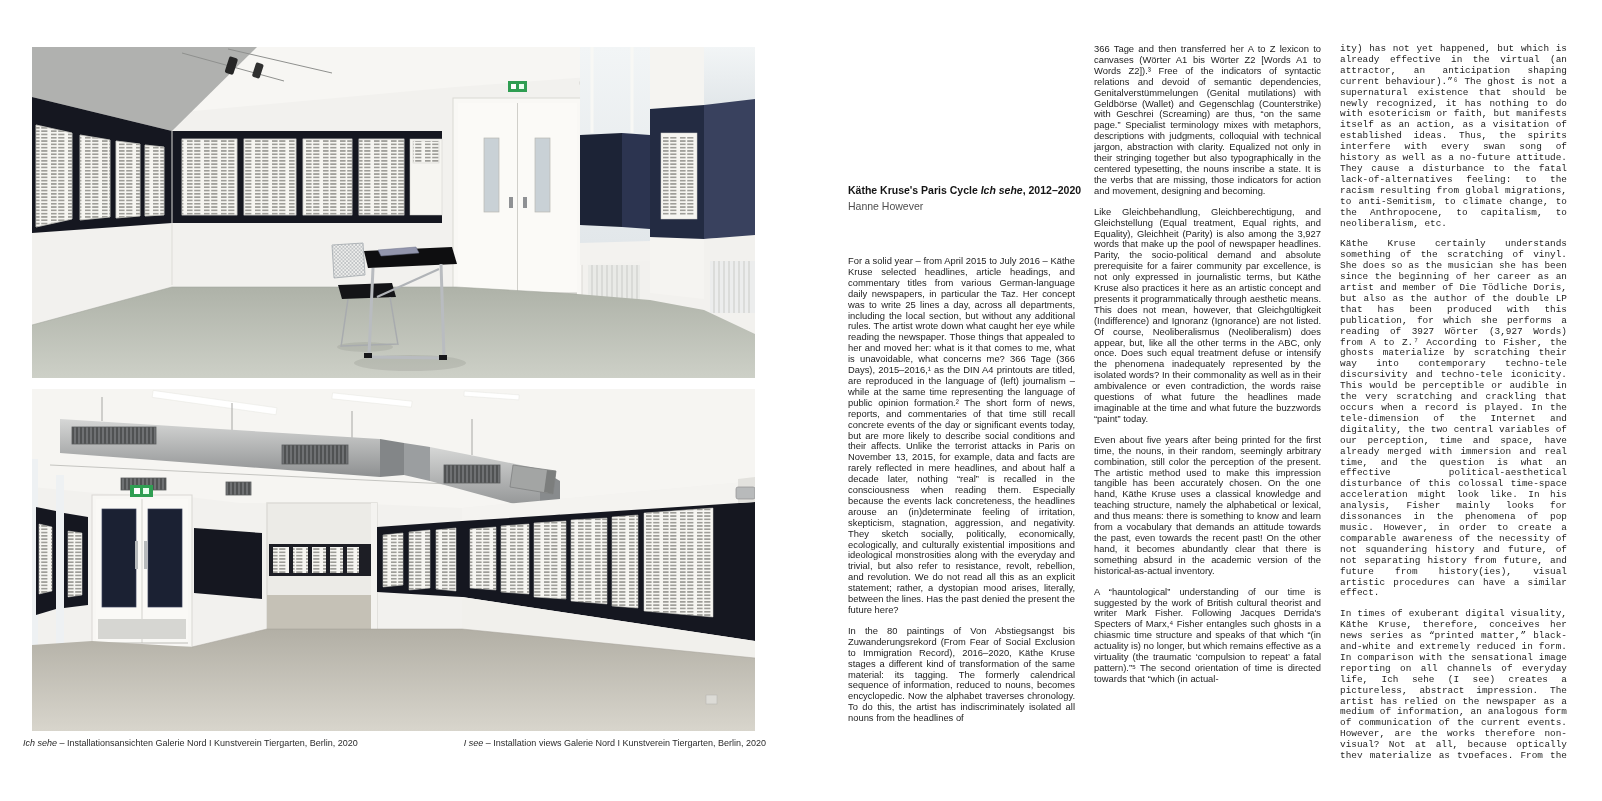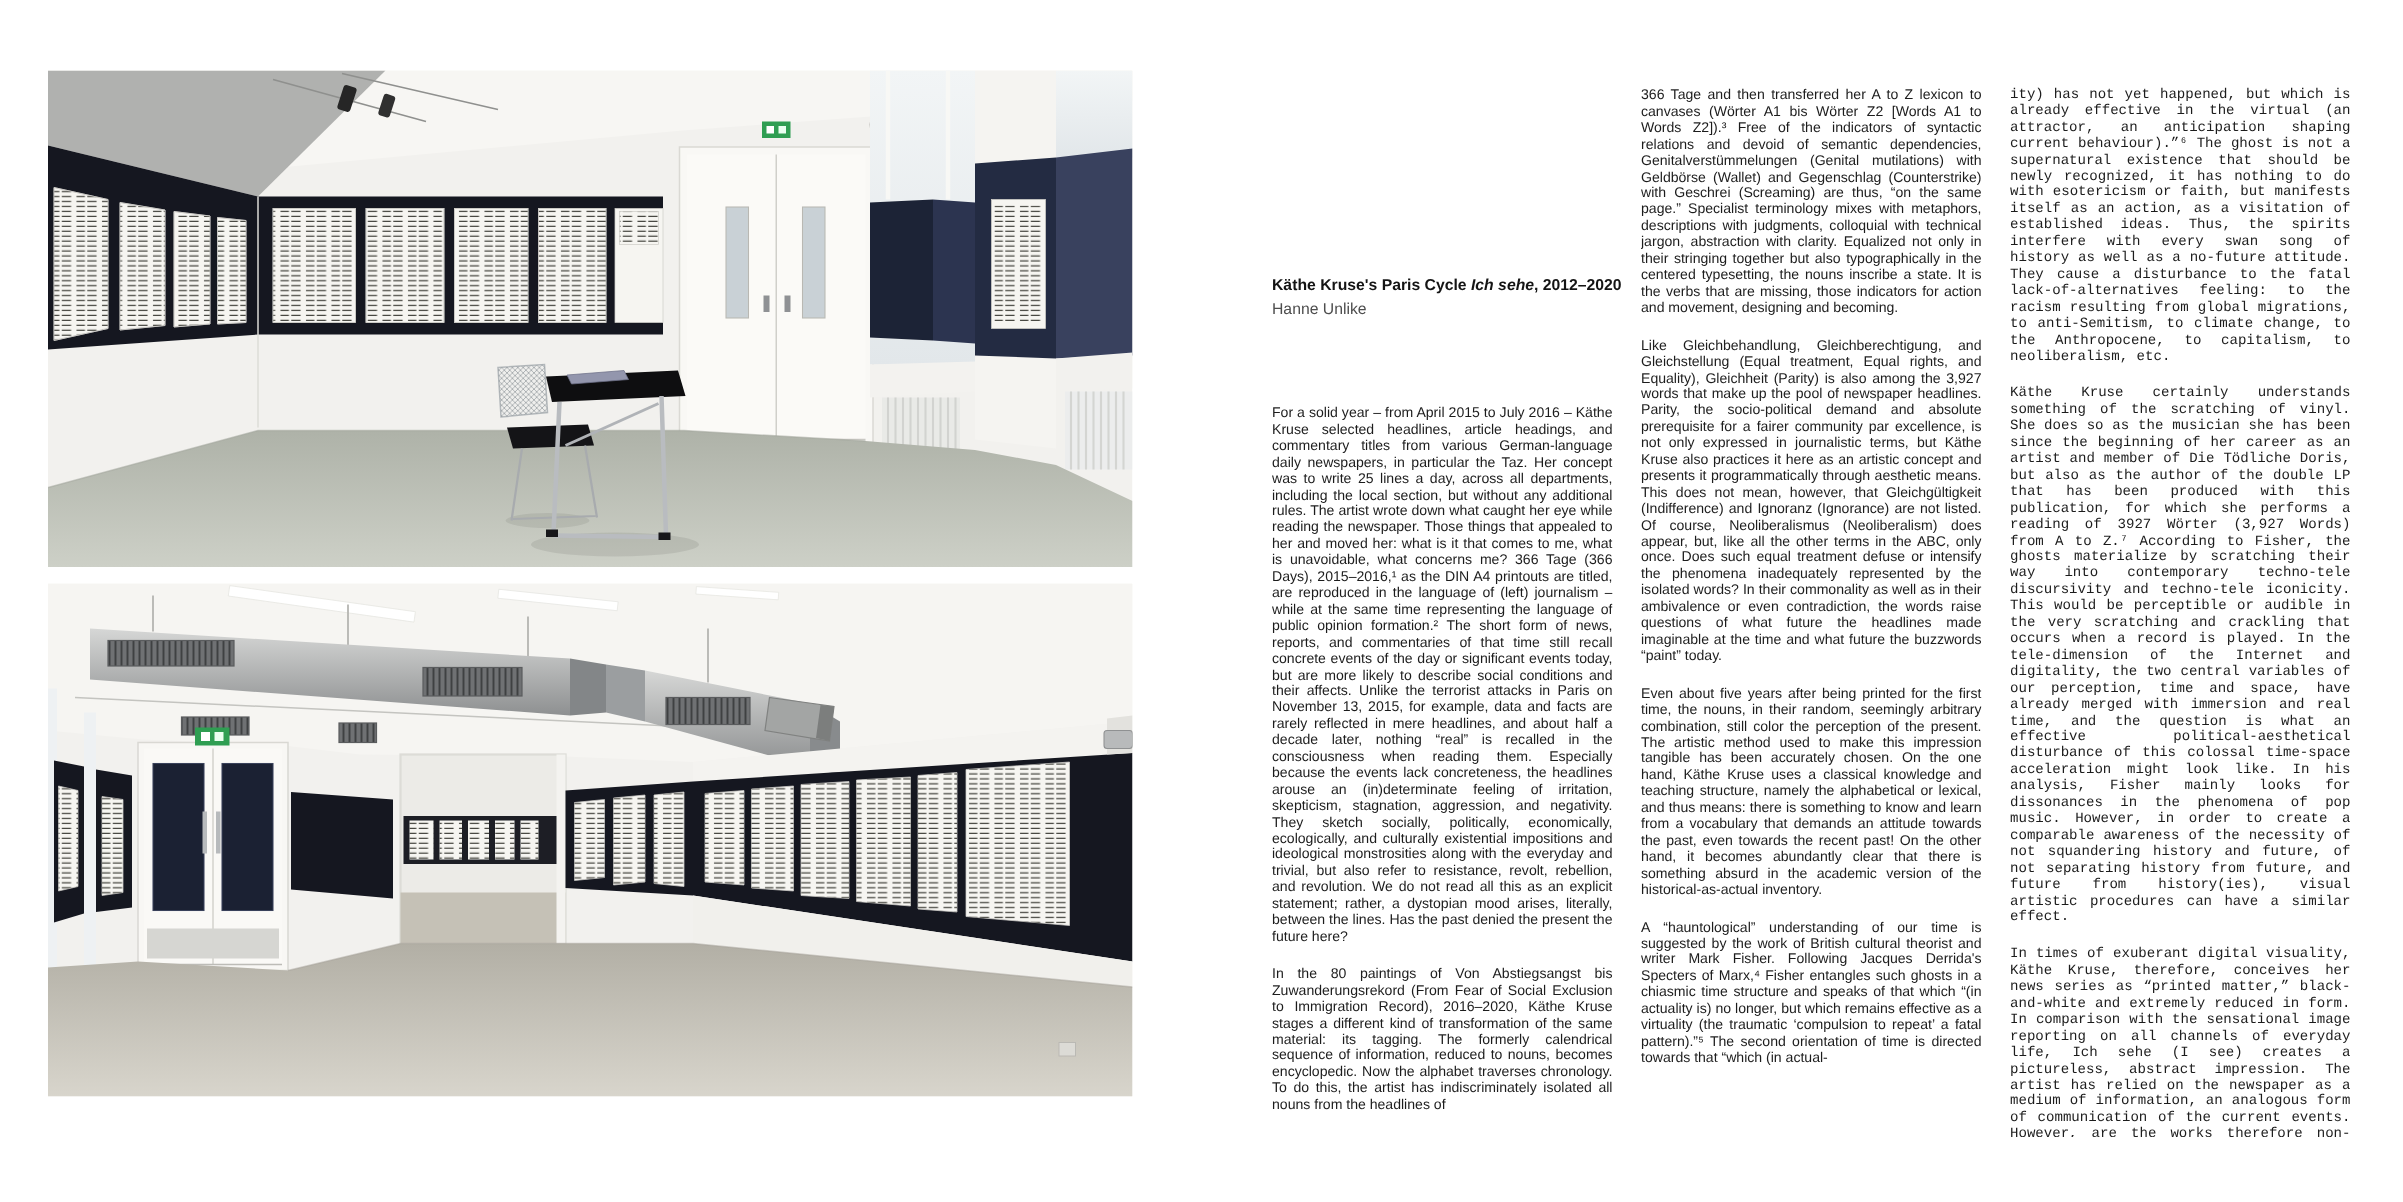--- a/index.html
+++ b/index.html
@@ -18,21 +18,21 @@
   .cap em{font-style:italic;}
   .title{position:absolute;left:848px;top:40px;width:280px;margin:0;
          font-size:31px;line-height:31px;font-weight:bold;letter-spacing:-0.4px;
          color:#0c0c0c;white-space:pre-line;}
   .subtitle{position:absolute;left:848px;top:184px;width:300px;margin:0;
             font-size:10.5px;font-weight:bold;color:#141414;}
   .subtitle em{font-style:italic;}
   .author{position:absolute;left:848px;top:200px;margin:0;font-size:10.5px;color:#4e4e4e;}
   .col{position:absolute;width:227px;font-size:9.4px;line-height:10.9px;
        text-align:justify;overflow:hidden;}
-  .col p{margin:14px 0 10px 0;}
+  .col p{margin:0 0 10px 0;}
   #col1{left:848px;top:256px;height:502px;}
   #col2{left:1094px;top:44px;height:714px;}
   #col3{left:1340px;top:44px;height:714px;font-family:Liberation Mono, monospace;}
   .band{fill:var(--band);}
   .band-lit{fill:var(--band-lit);}
   .exit{fill:var(--exit);}
 </style>
 </head>
 <body>
 
@@ -292,23 +292,27 @@
       <polygon points="706,90 723,88 723,113 706,114" fill="#e3e2de"></polygon>
       <rect x="704" y="98" width="19" height="12" rx="2" fill="#b8babb" stroke="#8f9192" stroke-width="0.7"></rect>
     </g>
     <polygon points="430,208 723,252 723,269 430,240" fill="#f1f0ec"></polygon>
 
     <polygon points="0,256 60,252 160,258 235,240 345,240 430,240 723,269 723,342 0,342" fill="url(#floor2g)"></polygon>
     <polyline points="160,258 235,240 345,240 430,240 723,269" fill="none" stroke="#a5a299" stroke-width="1" opacity="0.5"></polyline>
     <rect x="674" y="306" width="11" height="9" fill="#dcdbd6" stroke="#b8b7b2" stroke-width="0.6"></rect>
   </svg>
 
+  <div class="captions-row">
+    <p class="cap" style="margin:0;"><em>Ich sehe</em><span> – Installationsansichten Galerie Nord I Kunstverein Tiergarten, Berlin, 2020</span></p>
+    <p class="cap" style="margin:0;"><em>I see</em><span> – Installation views Galerie Nord I Kunstverein Tiergarten, Berlin, 2020</span></p>
+  </div>
 
   <p class="subtitle"><span>Käthe Kruse's Paris Cycle </span><em>Ich sehe</em><span>, 2012–2020</span></p>
-  <p class="author">Hanne Unlike</p>
+  <p class="author">Hanne However</p>
 
   <div class="col" id="col1">
     <p>For a solid year – from April 2015 to July 2016 – Käthe Kruse selected headlines, article headings, and commentary titles from various German-language daily newspapers, in particular the Taz. Her concept was to write 25 lines a day, across all departments, including the local section, but without any additional rules. The artist wrote down what caught her eye while reading the newspaper. Those things that appealed to her and moved her: what is it that comes to me, what is unavoidable, what concerns me? 366 Tage (366 Days), 2015–2016,¹ as the DIN A4 printouts are titled, are reproduced in the language of (left) journalism – while at the same time representing the language of public opinion formation.² The short form of news, reports, and commentaries of that time still recall concrete events of the day or significant events today, but are more likely to describe social conditions and their affects. Unlike the terrorist attacks in Paris on November 13, 2015, for example, data and facts are rarely reflected in mere headlines, and about half a decade later, nothing “real” is recalled in the consciousness when reading them. Especially because the events lack concreteness, the headlines arouse an (in)determinate feeling of irritation, skepticism, stagnation, aggression, and negativity. They sketch socially, politically, economically, ecologically, and culturally existential impositions and ideological monstrosities along with the everyday and trivial, but also refer to resistance, revolt, rebellion, and revolution. We do not read all this as an explicit statement; rather, a dystopian mood arises, literally, between the lines. Has the past denied the present the future here?</p>
     <p>In the 80 paintings of Von Abstiegsangst bis Zuwanderungsrekord (From Fear of Social Exclusion to Immigration Record), 2016–2020, Käthe Kruse stages a different kind of transformation of the same material: its tagging. The formerly calendrical sequence of information, reduced to nouns, becomes encyclopedic. Now the alphabet traverses chronology. To do this, the artist has indiscriminately isolated all nouns from the headlines of</p>
   </div>
   <div class="col" id="col2">
     <p>366 Tage and then transferred her A to Z lexicon to canvases (Wörter A1 bis Wörter Z2 [Words A1 to Words Z2]).³ Free of the indicators of syntactic relations and devoid of semantic dependencies, Genitalverstümmelungen (Genital mutilations) with Geldbörse (Wallet) and Gegenschlag (Counterstrike) with Geschrei (Screaming) are thus, “on the same page.” Specialist terminology mixes with metaphors, descriptions with judgments, colloquial with technical jargon, abstraction with clarity. Equalized not only in their stringing together but also typographically in the centered typesetting, the nouns inscribe a state. It is the verbs that are missing, those indicators for action and movement, designing and becoming.</p>
     <p>Like Gleichbehandlung, Gleichberechtigung, and Gleichstellung (Equal treatment, Equal rights, and Equality), Gleichheit (Parity) is also among the 3,927 words that make up the pool of newspaper headlines. Parity, the socio-political demand and absolute prerequisite for a fairer community par excellence, is not only expressed in journalistic terms, but Käthe Kruse also practices it here as an artistic concept and presents it programmatically through aesthetic means. This does not mean, however, that Gleichgültigkeit (Indifference) and Ignoranz (Ignorance) are not listed. Of course, Neoliberalismus (Neoliberalism) does appear, but, like all the other terms in the ABC, only once. Does such equal treatment defuse or intensify the phenomena inadequately represented by the isolated words? In their commonality as well as in their ambivalence or even contradiction, the words raise questions of what future the headlines made imaginable at the time and what future the buzzwords “paint” today.</p>
     <p>Even about five years after being printed for the first time, the nouns, in their random, seemingly arbitrary combination, still color the perception of the present. The artistic method used to make this impression tangible has been accurately chosen. On the one hand, Käthe Kruse uses a classical knowledge and teaching structure, namely the alphabetical or lexical, and thus means: there is something to know and learn from a vocabulary that demands an attitude towards the past, even towards the recent past! On the other hand, it becomes abundantly clear that there is something absurd in the academic version of the historical-as-actual inventory.</p>
     <p>A “hauntological” understanding of our time is suggested by the work of British cultural theorist and writer Mark Fisher. Following Jacques Derrida's Specters of Marx,⁴ Fisher entangles such ghosts in a chiasmic time structure and speaks of that which “(in actuality is) no longer, but which remains effective as a virtuality (the traumatic ‘compulsion to repeat’ a fatal pattern).”⁵ The second orientation of time is directed towards that “which (in actual-</p>

